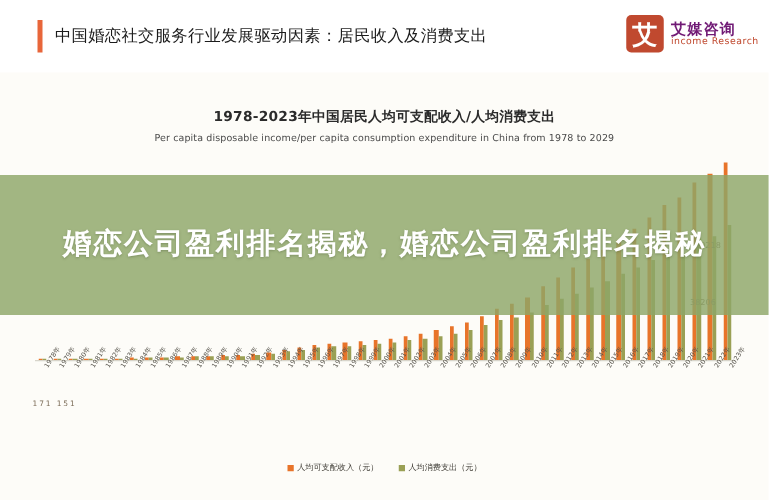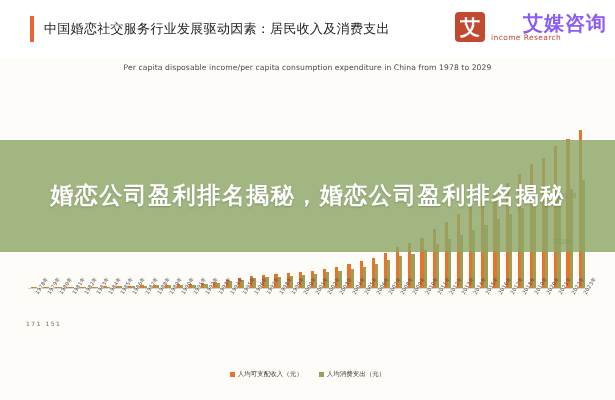--- a/index.html
+++ b/index.html
@@ -55,25 +55,24 @@
     line-height: 30px;
     text-align: center;
     font-weight: bold;
     flex: 0 0 auto;
   }
   .logo-text {
     margin-left: 6px;
     line-height: 1.05;
   }
   .logo-cn {
-    font-size: 20px;
-    color: #8b5cf6;
+    font-size: 12px;
+    color: #701a75;
     font-weight: bold;
     letter-spacing: 1px;
-    margin-left: 32px;
   }
   .logo-en {
     font-size: 7.5px;
     color: #c0492f;
     letter-spacing: 0.4px;
   }
 
   
   .chart-card {
     position: absolute;
@@ -247,20 +246,21 @@
     <div class="logo-mark">艾</div>
     <div class="logo-text">
       <div class="logo-cn">艾媒咨询</div>
       <div class="logo-en">income Research</div>
     </div>
   </div>
 </div>
 
 <div class="chart-card">
 
+  <div class="chart-title">1978-2023年中国居民人均可支配收入/人均消费支出</div>
   <div class="chart-subtitle">Per capita disposable income/per capita consumption expenditure in China from 1978 to 2029</div>
 
   <div class="plot-wrap">
     <div class="plot" id="plot">
         <div class="bar-group">
           <div class="bar income" style="height: 1px; background: rgb(232, 116, 42);"></div>
           <div class="bar expend" style="height: 1px; background: rgb(154, 160, 85);"></div>
         </div>
         <div class="bar-group">
           <div class="bar income" style="height: 1px; background: rgb(232, 116, 42);"></div>

